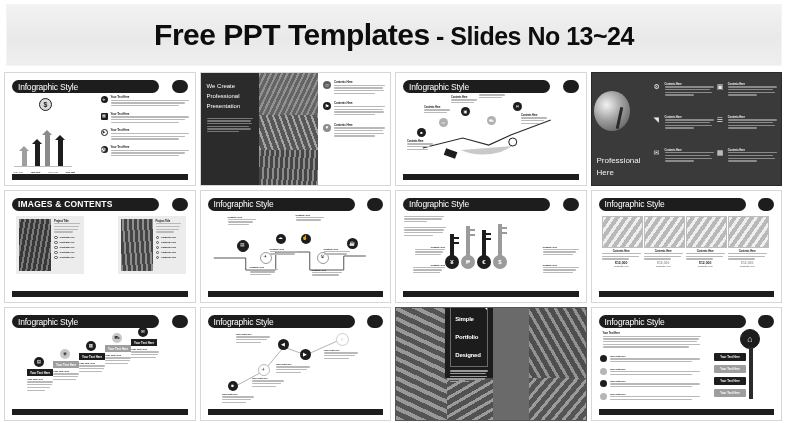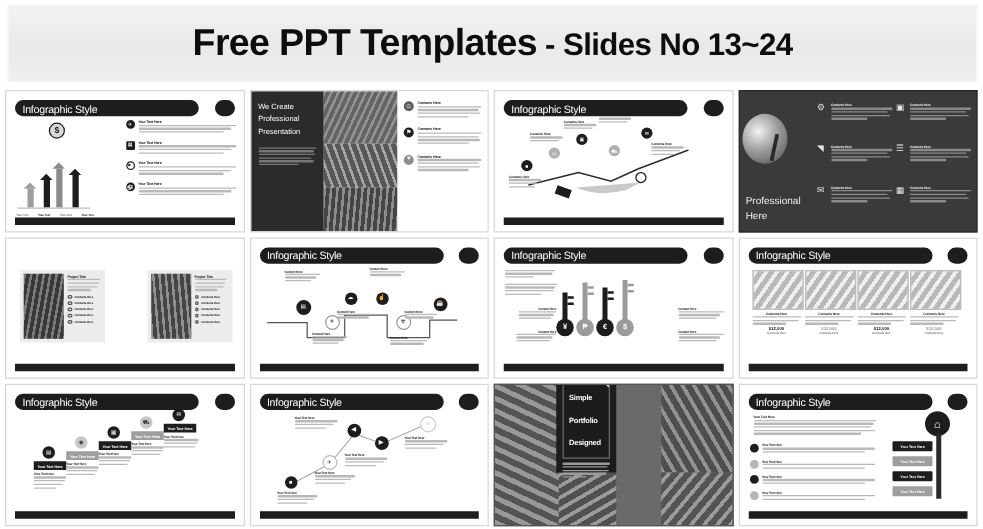--- a/index.html
+++ b/index.html
@@ -410,20 +410,26 @@
                 <span class="mini" style="background:#8a8a8a;width:96%"></span>
                 <span class="mini" style="background:#8a8a8a;width:60%"></span>
               </div>
           </div>
         </div>
       </div>
     </div>
 
     <div class="slide">
       <div class="inner">
+        <div class="titlebar">
+          <div class="pill caps">
+              <span>IMAGES &amp; CONTENTS</span>
+            </div>
+          <div class="pill-sm"></div>
+        </div>
         <div style="position:absolute;left:8px;top:22px;width:68px;height:58px;background:#ececec;display:flex;">
           <div style="width:32px;height:52px;margin:3px;background:#5e5e5e;
                background-image:repeating-linear-gradient(100deg,rgba(255,255,255,.18) 0 2px,rgba(0,0,0,.40) 2px 5px);"></div>
           <div style="flex:1;padding:4px 3px 0 0;">
             <div class="lbl" style="font-size:2.8px;">Project Title</div>
             <span class="mini l" style="width:96%"></span>
               <span class="mini l" style="width:92%"></span>
               <span class="mini l" style="width:88%"></span>
               <span class="mini l" style="width:70%"></span>
             <div style="margin-top:3px;">

